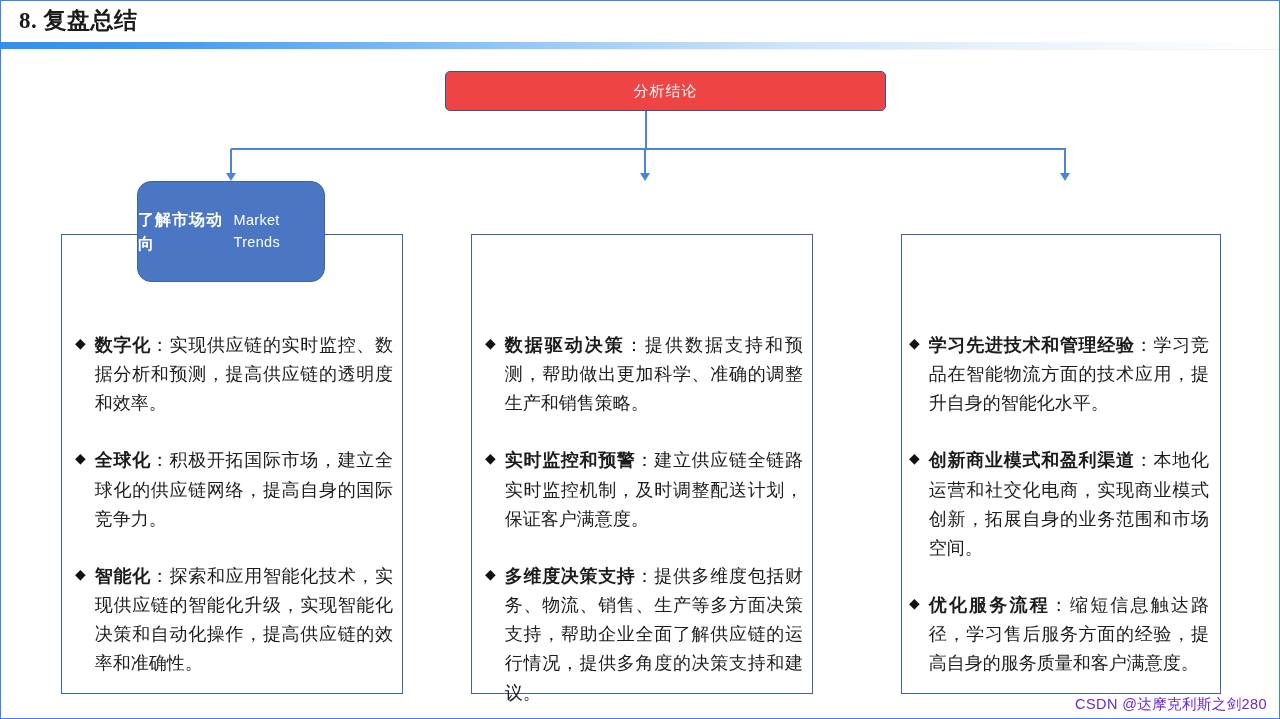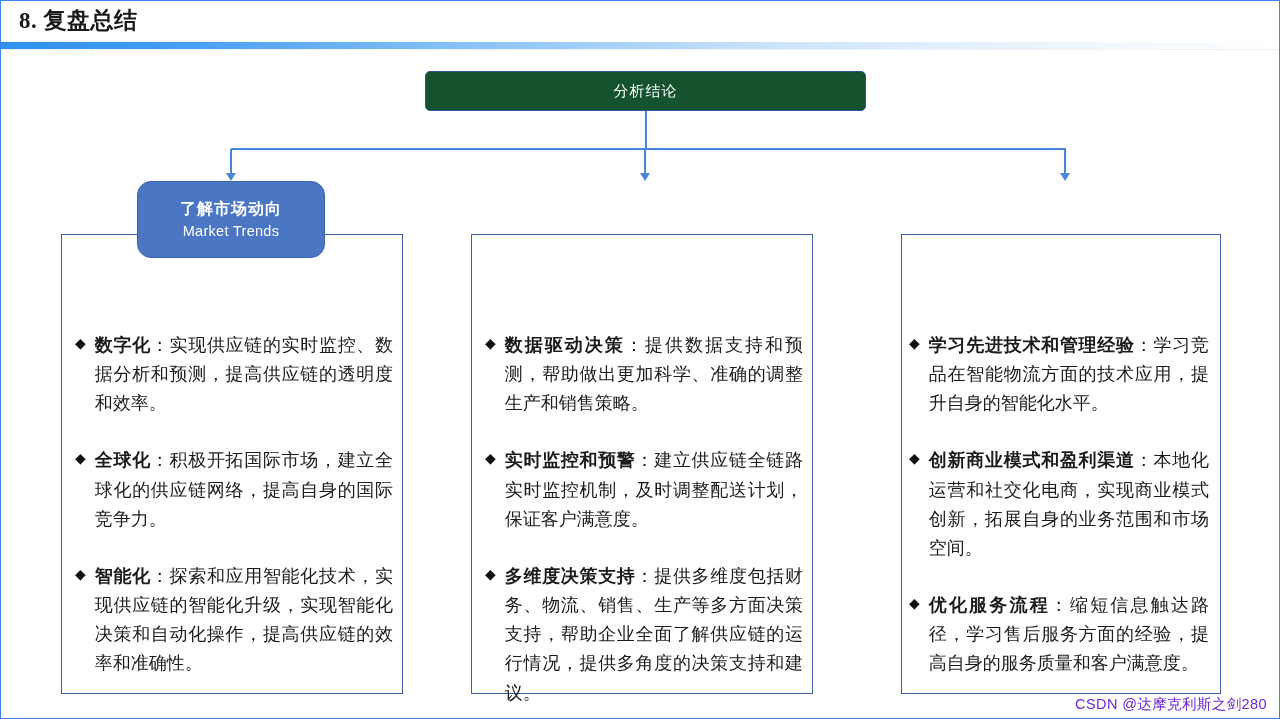--- a/index.html
+++ b/index.html
@@ -55,23 +55,23 @@
   #header-rule-thin {
     position: absolute;
     left: 0; top: 48px;
     width: 1280px; height: 1px;
     background: #f2f2f2;
   }
 
   
   #top-node {
     position: absolute;
-    left: 424px; top: 70px;
+    left: 444px; top: 70px;
     width: 441px; height: 40px;
-    background: #14532d;
+    background: #ef4444;
     border: 1px solid #2f55a0;
     border-radius: 5px;
     box-sizing: border-box;
     color: #ffffff;
     font-size: 15px;
     display: flex;
     align-items: center;
     justify-content: center;
     letter-spacing: 1px;
   }
@@ -109,28 +109,28 @@
     background: transparent;
   }
   #frame-1 { left: 60px;  width: 342px; }
   #frame-2 { left: 470px; width: 342px; }
   #frame-3 { left: 900px; width: 320px; }
 
   
   .cat-box {
     position: absolute;
     top: 180px;
-    height: 77px;
+    height: 101px;
     background: #4a76c4;
     border: 1px solid #3b63ad;
     border-radius: 14px;
     box-sizing: border-box;
     color: #ffffff;
     display: flex;
-    flex-direction: column;
+    flex-direction: row;
     align-items: center;
     justify-content: center;
     z-index: 5;
   }
   #cat-box-1 { left: 136px;  width: 188px; }
   #cat-box-2 { left: 549px;  width: 188px; }
   #cat-box-3 { left: 967px;  width: 194px; }
   .cat-cn {
     font-size: 16px;
     font-weight: bold;

